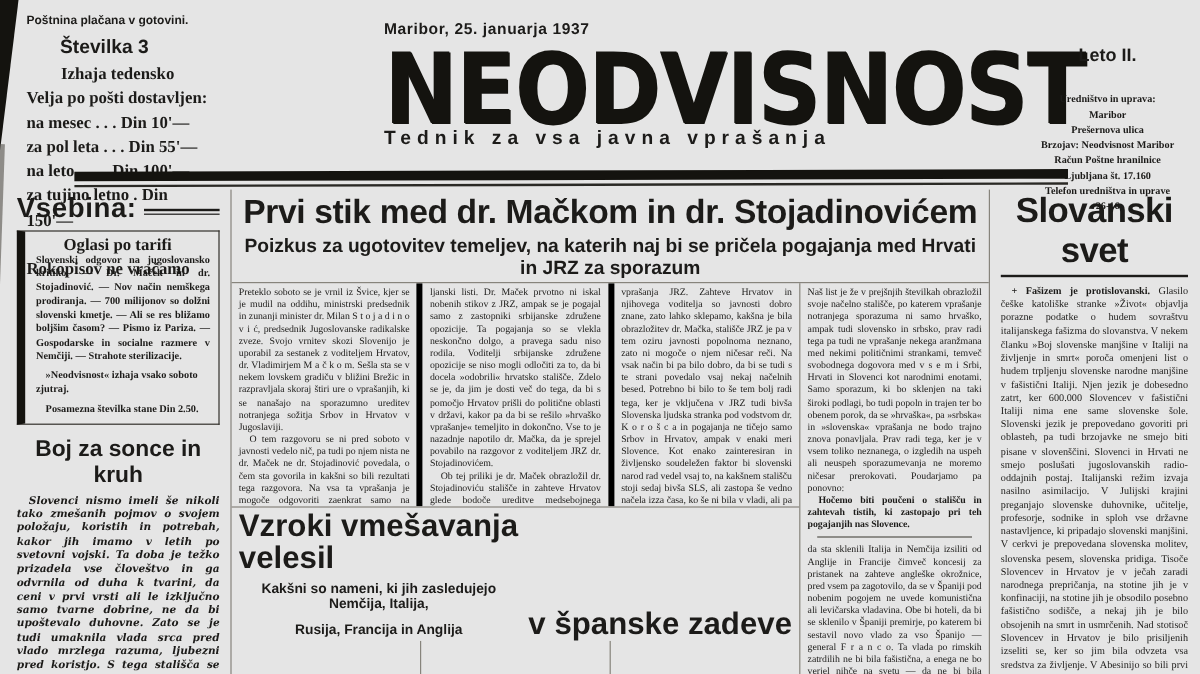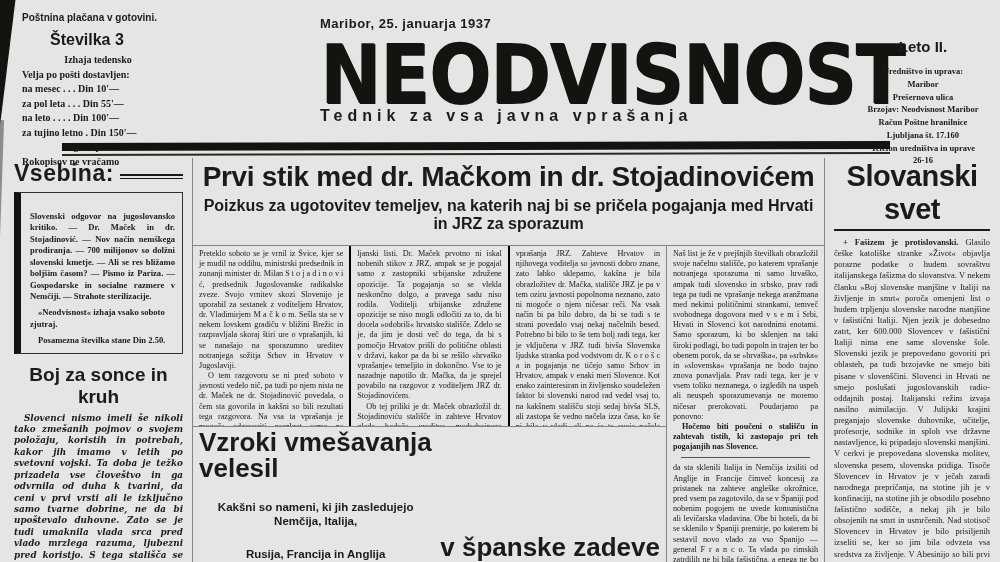--- a/index.html
+++ b/index.html
@@ -7,31 +7,31 @@
         font-family:"Liberation Serif",serif;}
   .scan-edge{position:absolute;left:-10px;top:-25px;width:18px;height:170px;background:#14130f;
              transform:rotate(7deg);z-index:5;}
   .scan-edge2{position:absolute;left:-4px;top:120px;width:6px;height:120px;background:#53504a;
              transform:rotate(2deg);z-index:5;opacity:.6;}
 
   
   .hdr-left{position:absolute;left:22px;top:12px;width:152px;}
   .postage{font-family:"Liberation Sans",sans-serif;font-weight:bold;font-size:10px;}
   .issue-no{font-family:"Liberation Sans",sans-serif;font-weight:bold;font-size:16px;margin:8px 0 4px 28px;}
-  .rates{font-weight:bold;font-size:10px;line-height:1.45;}
+  .rates{font-weight:bold;font-size:14px;line-height:1.45;}
   .rates .c{text-align:center;}
   .hdr-center{position:absolute;left:320px;top:16px;width:530px;text-align:left;}
   .dateline{font-family:"Liberation Sans",sans-serif;font-weight:bold;font-size:13px;letter-spacing:.5px;}
   .masthead{font-family:"DejaVu Sans",sans-serif;font-weight:bold;font-size:73px;line-height:.98;
             letter-spacing:-1px;color:#14130f;transform:scaleY(1.12);transform-origin:top center;margin-top:4px;
             text-shadow:1px 1px 0 #14130f;}
   .tagline{font-family:"Liberation Sans",sans-serif;font-weight:bold;font-size:16px;letter-spacing:5px;
            white-space:nowrap;}
   .hdr-right{position:absolute;left:852px;top:38px;width:142px;text-align:center;}
-  .leto{font-family:"Liberation Sans",sans-serif;font-weight:bold;font-size:15px;margin-bottom:10px;}
+  .leto{font-family:"Liberation Sans",sans-serif;font-weight:bold;font-size:15px;margin-bottom:21px;}
   .hdr-right .lines{font-weight:bold;font-size:8.5px;line-height:1.5;}
   .mast-rule{position:absolute;left:62px;top:142px;width:828px;z-index:2;transform:rotate(-.15deg);}
   .mast-rule .thick{height:8px;background:#14130f;}
   .mast-rule .thin{height:2px;background:#2a2925;margin-top:3px;}
 
   
   .content{position:absolute;left:0;top:158px;width:1000px;bottom:0;display:flex;}
   .sect-left{width:193px;box-sizing:border-box;padding:2px 9px 0 14px;border-right:1px solid #87847c;}
   .sect-center{flex:1;display:flex;flex-direction:column;min-width:0;}
   .sect-right{width:176px;box-sizing:border-box;padding:2px 10px 0 9px;border-left:1px solid #87847c;}
@@ -43,39 +43,39 @@
   .contents-box{border:1px solid #33312c;border-left:7px solid #14130f;margin-top:5px;padding:18px 7px 6px 9px;}
   .contents-box p{margin:0;font-weight:bold;font-size:8.6px;line-height:1.33;text-align:justify;}
   .contents-box .note{margin-top:5px;text-indent:8px;text-align:left;}
   .left-art-title{font-family:"Liberation Sans",sans-serif;font-weight:bold;font-size:19px;text-align:center;
                   margin:10px 0 5px;}
   .left-art-body{font-style:italic;font-weight:bold;font-size:8.8px;line-height:1.3;text-align:justify;
                  font-family:"DejaVu Serif",serif;}
   .left-art-body p{margin:0;text-indent:10px;}
 
   
-  .main-head{padding:3px 6px 12px;border-bottom:1px solid #87847c;text-align:center;}
+  .main-head{padding:3px 6px 2px;border-bottom:1px solid #87847c;text-align:center;}
   .main-title{font-family:"Liberation Sans",sans-serif;font-weight:bold;font-size:28px;letter-spacing:-.3px;margin:0;}
   .main-sub{font-family:"Liberation Sans",sans-serif;font-weight:bold;font-size:16px;margin:4px 0 0;}
   .center-body{flex:1;display:flex;min-height:0;}
   .center-left{flex:1;display:flex;flex-direction:column;min-width:0;}
   .news{font-size:8.2px;line-height:1.24;text-align:justify;letter-spacing:-.05px;}
   .news p{margin:0;text-indent:9px;}
   .news p.noind{text-indent:0;}
   .main-cols{display:flex;height:186px;overflow:hidden;}
   .main-cols .col{flex:1;padding:3px 6px 0;min-width:0;}
-  .main-cols .col + .col{border-left:2px solid #000000;}
+  .main-cols .col + .col{border-left:5px solid #000000;}
   .col4{width:158px;box-sizing:border-box;border-left:1px solid #87847c;padding:3px 6px 0;overflow:hidden;}
   .col4 .bold-end{font-weight:bold;}
   .col4 hr{border:0;border-top:1px solid #55534d;margin:5px 8px;}
   .spanish-head{border-top:1px solid #87847c;padding:2px 6px 1px;display:flex;align-items:flex-end;gap:8px;}
   .sp-left{flex:1;}
   .sp-title1{font-family:"Liberation Sans",sans-serif;font-weight:bold;font-size:26px;line-height:1;margin:0;}
   .sp-sub{font-family:"Liberation Sans",sans-serif;font-weight:bold;font-size:11.5px;line-height:1.15;
-          text-align:center;margin:20px 0 0;}
+          text-align:center;margin:8px 0 0;}
   .sp-title2{font-family:"Liberation Sans",sans-serif;font-weight:bold;font-size:26px;line-height:1;
              white-space:nowrap;padding-bottom:1px;}
   .spanish-cols{display:flex;flex:1;overflow:hidden;min-height:0;}
   .spanish-cols .col{flex:1;padding:3px 6px 0;min-width:0;}
   .spanish-cols .col + .col{border-left:1px solid #87847c;}
 
   
   .right-title{font-family:"Liberation Sans",sans-serif;font-weight:bold;font-size:29px;text-align:center;
                margin:0 0 3px;letter-spacing:-.5px;}
   .right-rule{border-top:2px solid #1c1b19;margin-bottom:6px;}

